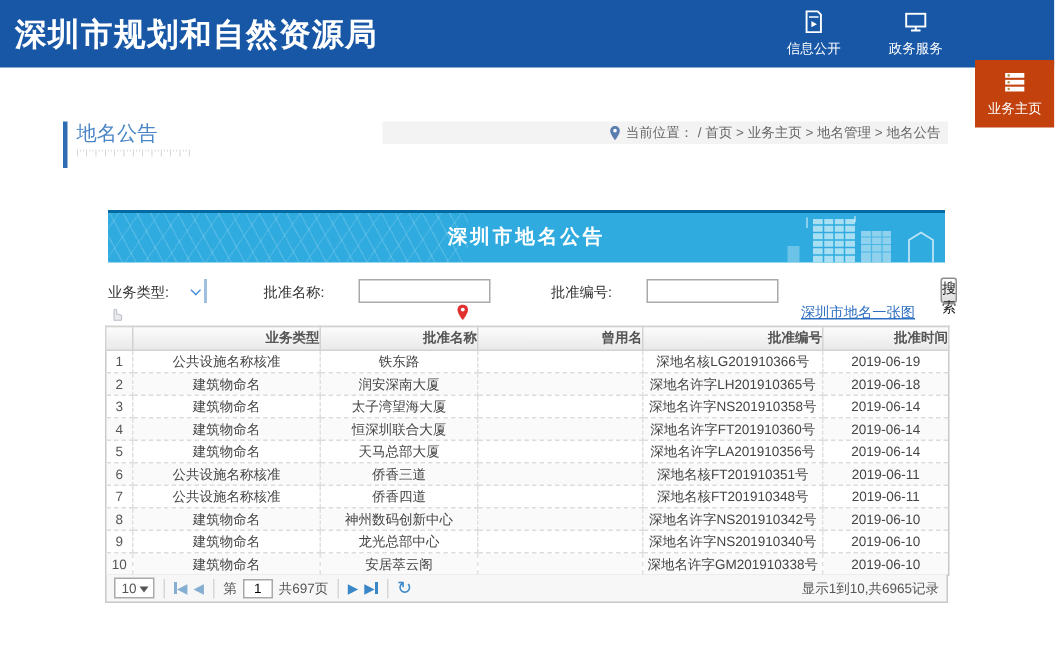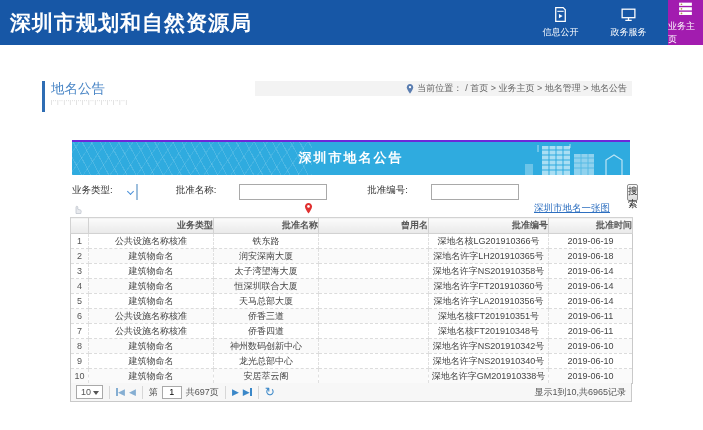--- a/index.html
+++ b/index.html
@@ -4,39 +4,39 @@
 <style>
   * { margin:0; padding:0; box-sizing:border-box; }
   html,body { width:703px; height:430px; background:#fff; font-family:"Liberation Sans", sans-serif; }
   .stage { position:relative; width:703px; height:430px; overflow:hidden; background:#fff; }
 
   
   .header { position:absolute; left:0; top:0; width:703px; height:45px; background:#1757a6; }
   .site-title { position:absolute; left:10px; top:9px; color:#fff; font-size:21px; font-weight:bold; letter-spacing:1px; }
   .nav { position:absolute; right:0; top:0; height:45px; display:flex;gap:11px; }
   .nav-item { width:57px; height:45px; display:flex; flex-direction:column; align-items:center; justify-content:center; gap:3px; color:#fff; font-size:9px; cursor:pointer; }
-  .nav-item.active { background:#a21caf; width:35px; }
+  .nav-item.active { background:#c2410c; width:53px;margin-top:40px; }
   .nav-item svg { display:block; }
 
   
   .accent-bar { position:absolute; left:42px; top:81px; width:3px; height:31px; background:#2e6db4; }
   .section-title { position:absolute; left:51px; top:80px; font-size:13.5px; color:#4a86c6;text-align:center; }
   .section-subtitle { position:absolute; left:51px; top:99px; font-size:5px; color:#c2c2c2; letter-spacing:1px; }
   .breadcrumb { position:absolute; left:255px; top:81px; width:377px; height:15px; background:#f3f3f3; display:flex; align-items:center; justify-content:flex-end; padding-right:5px; font-size:9px; color:#666; gap:3px; }
 
   
-  .banner { position:absolute; left:72px; top:140px; width:558px; height:35px; background:#2fabdf; border-top:2px solid #6d28d9; overflow:hidden; }
+  .banner { position:absolute; left:72px; top:140px; width:558px; height:35px; background:#2fabdf; border-top:2px solid #0369a1; overflow:hidden; }
   .banner::before { content:""; position:absolute; left:0; top:0; width:240px; height:33px;
     background:repeating-linear-gradient(62deg, rgba(255,255,255,.14) 0 1px, transparent 1px 8px),
                repeating-linear-gradient(-55deg, rgba(255,255,255,.10) 0 1px, transparent 1px 11px); }
   .banner-title { position:relative; z-index:2; text-align:center; line-height:32px; color:#fff; font-size:13px; font-weight:bold; letter-spacing:2px; }
   .banner-decor { position:absolute; right:0; bottom:0; z-index:1; }
 
   
-  .filters { position:absolute; left:72px; top:184px; width:558px; height:18px; display:flex; align-items:flex-start; font-size:9.5px; color:#333;gap:20px; }
+  .filters { position:absolute; left:72px; top:184px; width:558px; height:18px; display:flex; align-items:flex-end; font-size:9.5px; color:#333;gap:20px; }
   .f-label { white-space:nowrap; }
   .f-select { position:relative; width:85px; height:16px; border:1px solid #9ebfdd; background:#fff; margin-left:3px; cursor:pointer; }
   .f-select .chev { position:absolute; right:4px; top:4px; width:5px; height:5px; border-right:1.5px solid #4a90d9; border-bottom:1.5px solid #4a90d9; transform:rotate(45deg); }
   .f-input { width:88px; height:16px; border:1px solid #a9a9a9; background:#fff; margin-left:3px; font-size:9px; padding:0 3px; }
   .gap18 { margin-left:18px; } .gap20 { margin-left:20px; }
   .search-btn { margin-left:88px; width:30px; height:17px; background:linear-gradient(#fdfdfd,#dcdcdc); border:1px solid #8e8e8e; border-radius:2px; font-size:9.5px; color:#222; cursor:pointer; font-family:inherit; }
 
   .maplink-row { position:absolute; left:72px; top:202px; width:558px; height:13px; display:flex; align-items:center; justify-content:space-between; padding-right:20px; gap:2px; }
   .maplink { font-size:9.5px; color:#2d6fc0; text-decoration:underline; cursor:pointer; }
 

